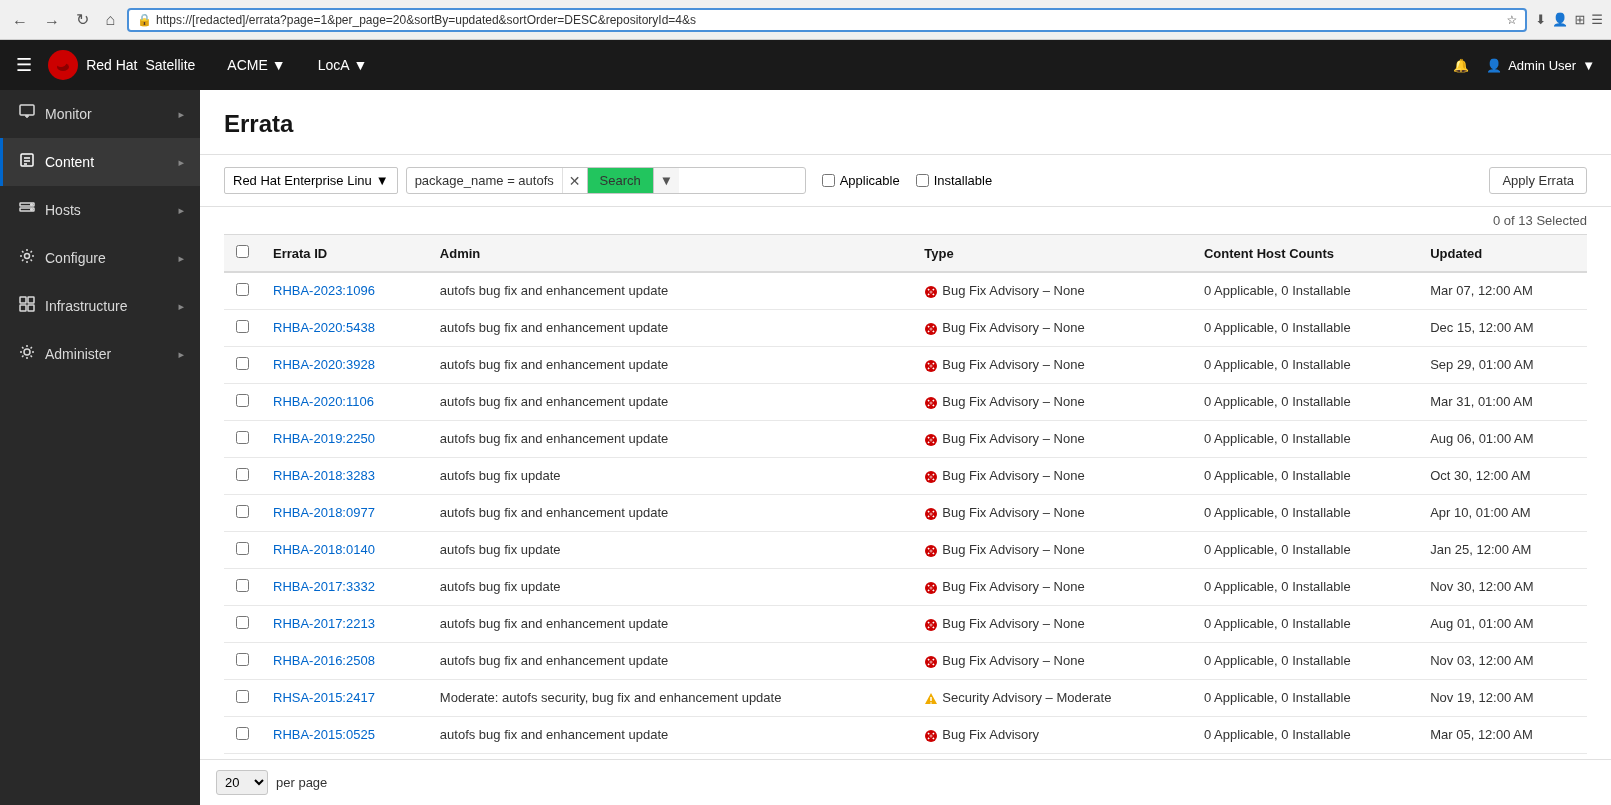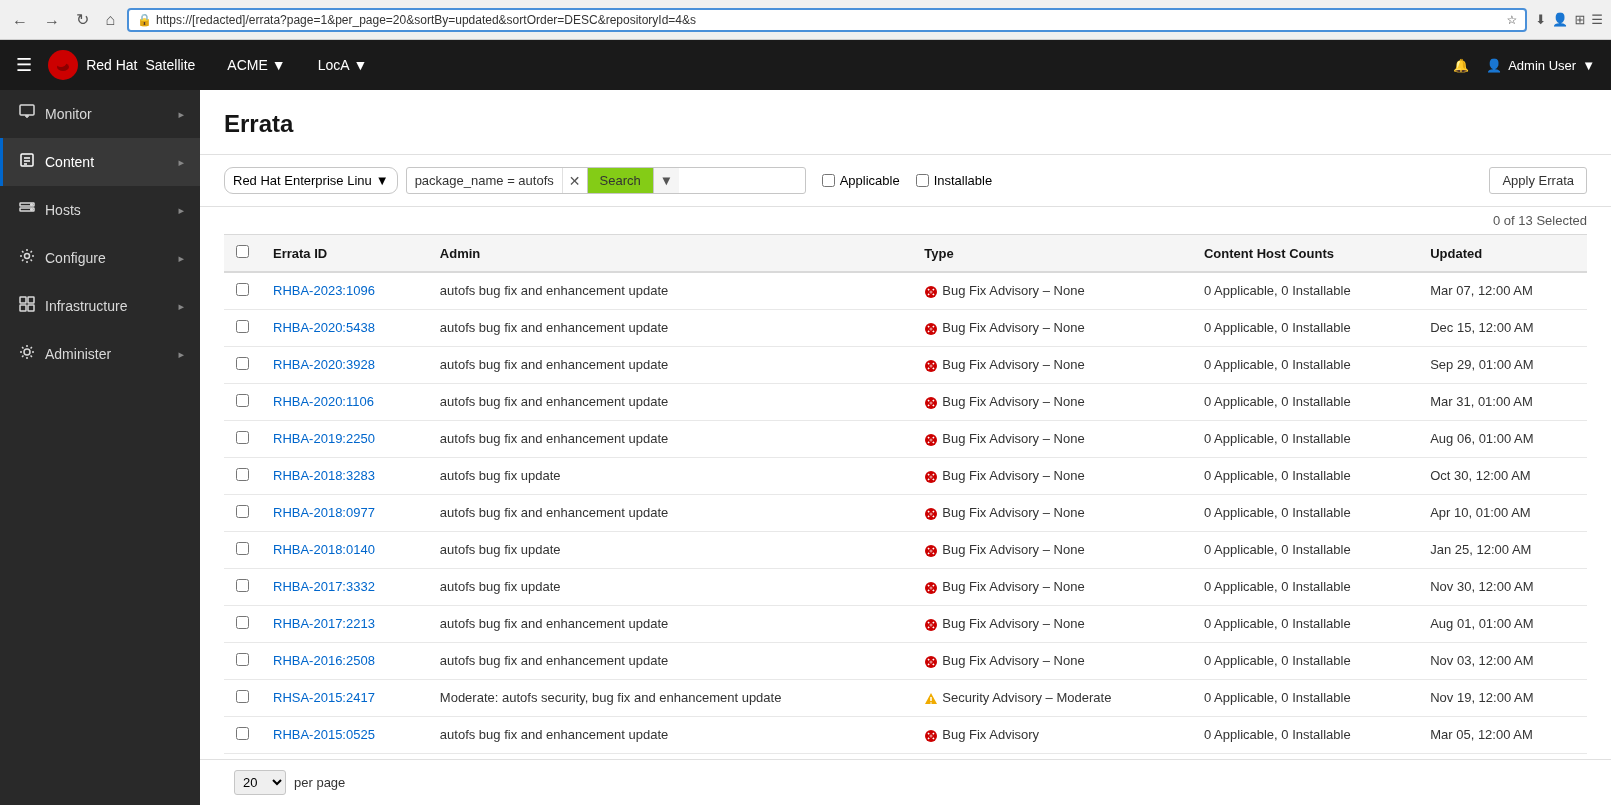--- a/index.html
+++ b/index.html
@@ -115,38 +115,38 @@
     
     .toolbar {
       padding: 12px 24px;
       display: flex;
       align-items: center;
       gap: 8px;
       border-bottom: 1px solid #e0e0e0;
       background: white;
     }
     .repo-select {
-      border: 1px solid #c6c6c6; border-radius: 9px; padding: 5px 8px;
+      border: 1px solid #c6c6c6; border-radius: 2px; padding: 5px 8px;
       font-size: 13px; background: white; cursor: pointer;
       display: flex; align-items: center; gap: 4px; min-width: 160px;
     }
     .search-box {
       display: flex; align-items: center;
       border: 1px solid #c6c6c6; border-radius: 3px;
       background: white; flex: 1; max-width: 400px;
     }
     .search-filter {
       padding: 5px 8px; font-size: 13px; color: #333;
       border-right: 1px solid #e0e0e0; display: flex; align-items: center; gap: 4px;
     }
     .search-filter-clear {
       background: none; border: none; cursor: pointer; color: #555; padding: 4px 6px; font-size: 14px;
     }
     .search-btn {
-      background: #84cc16; border: none; border-left: 1px solid #c6c6c6;
+      background: #22c55e; border: none; border-left: 1px solid #c6c6c6;
       padding: 5px 12px; cursor: pointer; font-size: 13px; color: #333;
     }
     .search-dropdown {
       background: #f5f5f5; border: none; border-left: 1px solid #c6c6c6;
       padding: 5px 6px; cursor: pointer; color: #555;
     }
     .checkbox-group { display: flex; align-items: flex-end; gap: 16px; margin-left: 8px; }
     .checkbox-label { display: flex; align-items: center; gap: 5px; cursor: pointer; font-size: 13px; }
     .apply-btn {
       margin-left: auto;
@@ -175,21 +175,21 @@
       padding: 10px 12px; font-size: 13px; color: #333;
       border-bottom: 1px solid #e8e8e8; vertical-align: top;
     }
     .errata-link { color: #06c; text-decoration: none; }
     .checkbox-cell { width: 32px; }
 
     
     .table-footer {
       display: flex;
       align-items: center;
-      padding: 10px 34px;
+      padding: 10px 16px;
       border-top: 1px solid #e0e0e0;
       background: white;
       gap: 8px;
     }
     .per-page-select {
       border: 1px solid #c6c6c6; padding: 3px 4px; font-size: 13px;
       border-radius: 3px; cursor: pointer;
     }
     .per-page-label { font-size: 13px; color: #333; }
     .pagination { margin-left: auto; display: flex; align-items: center; gap: 4px; }

